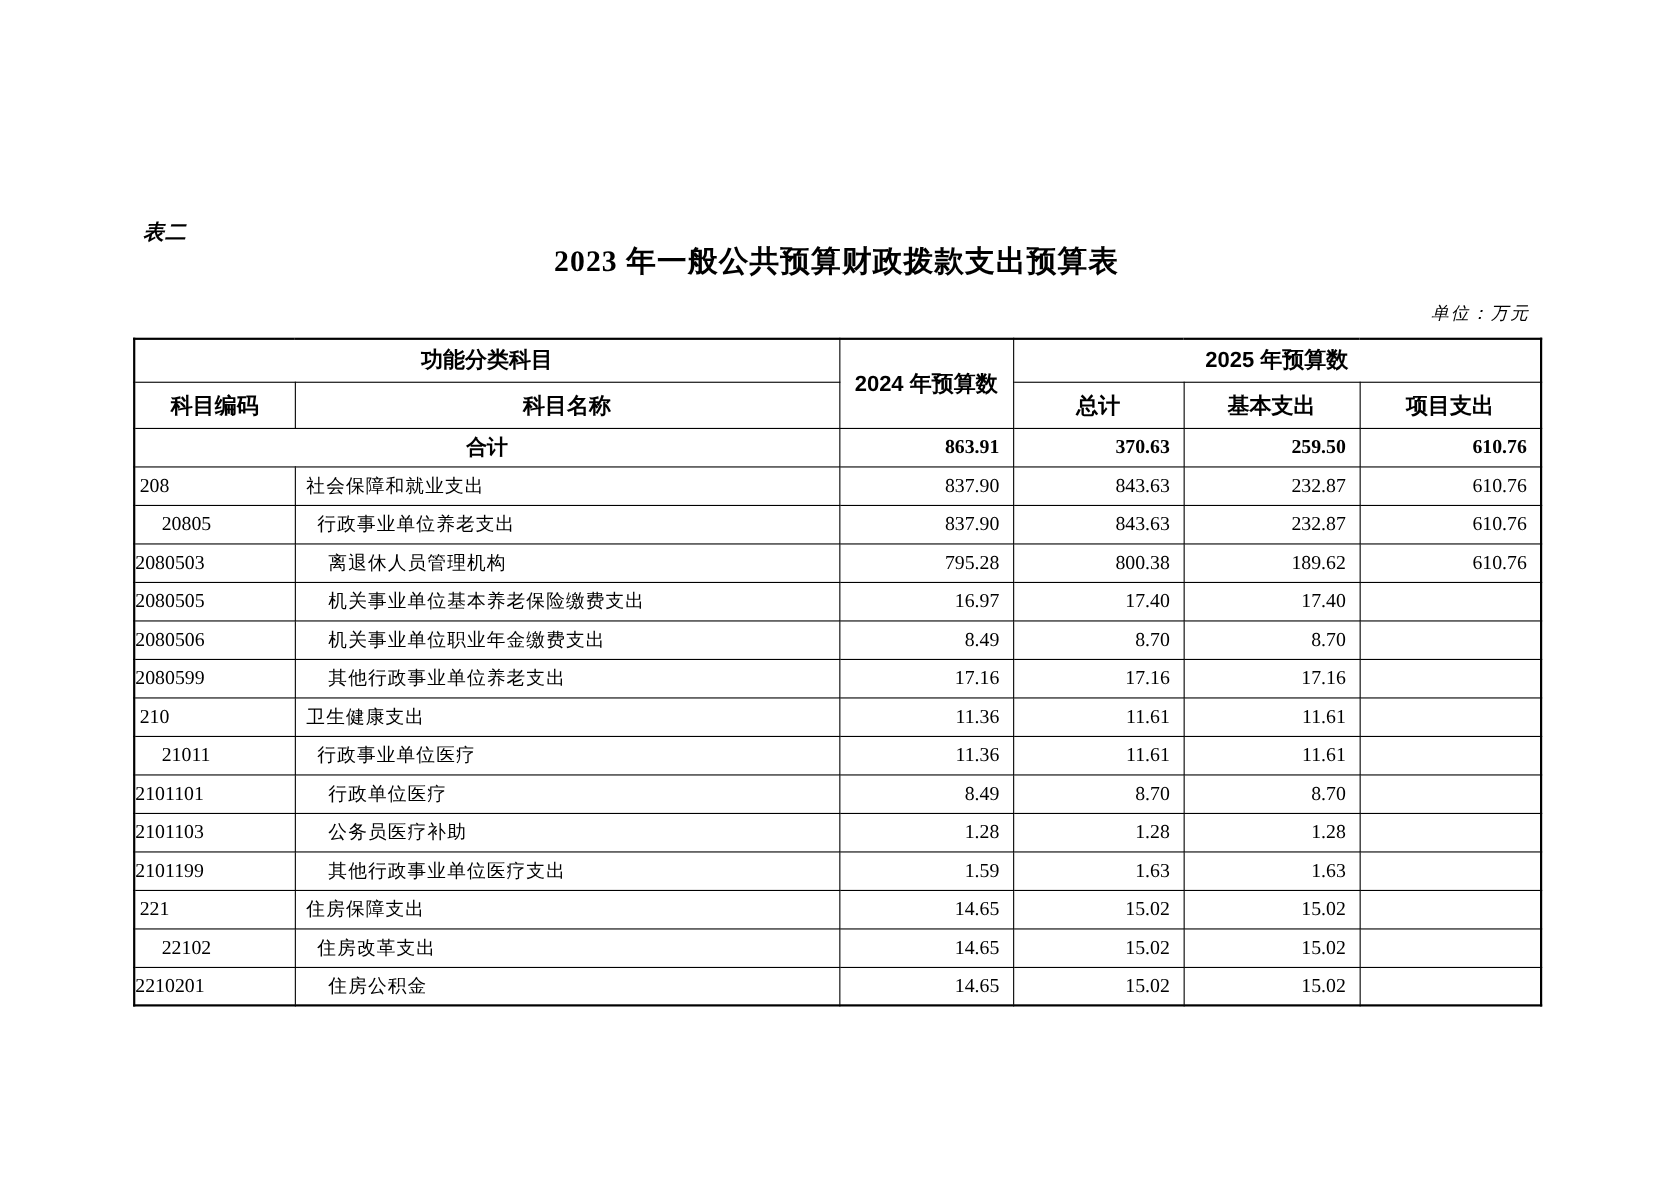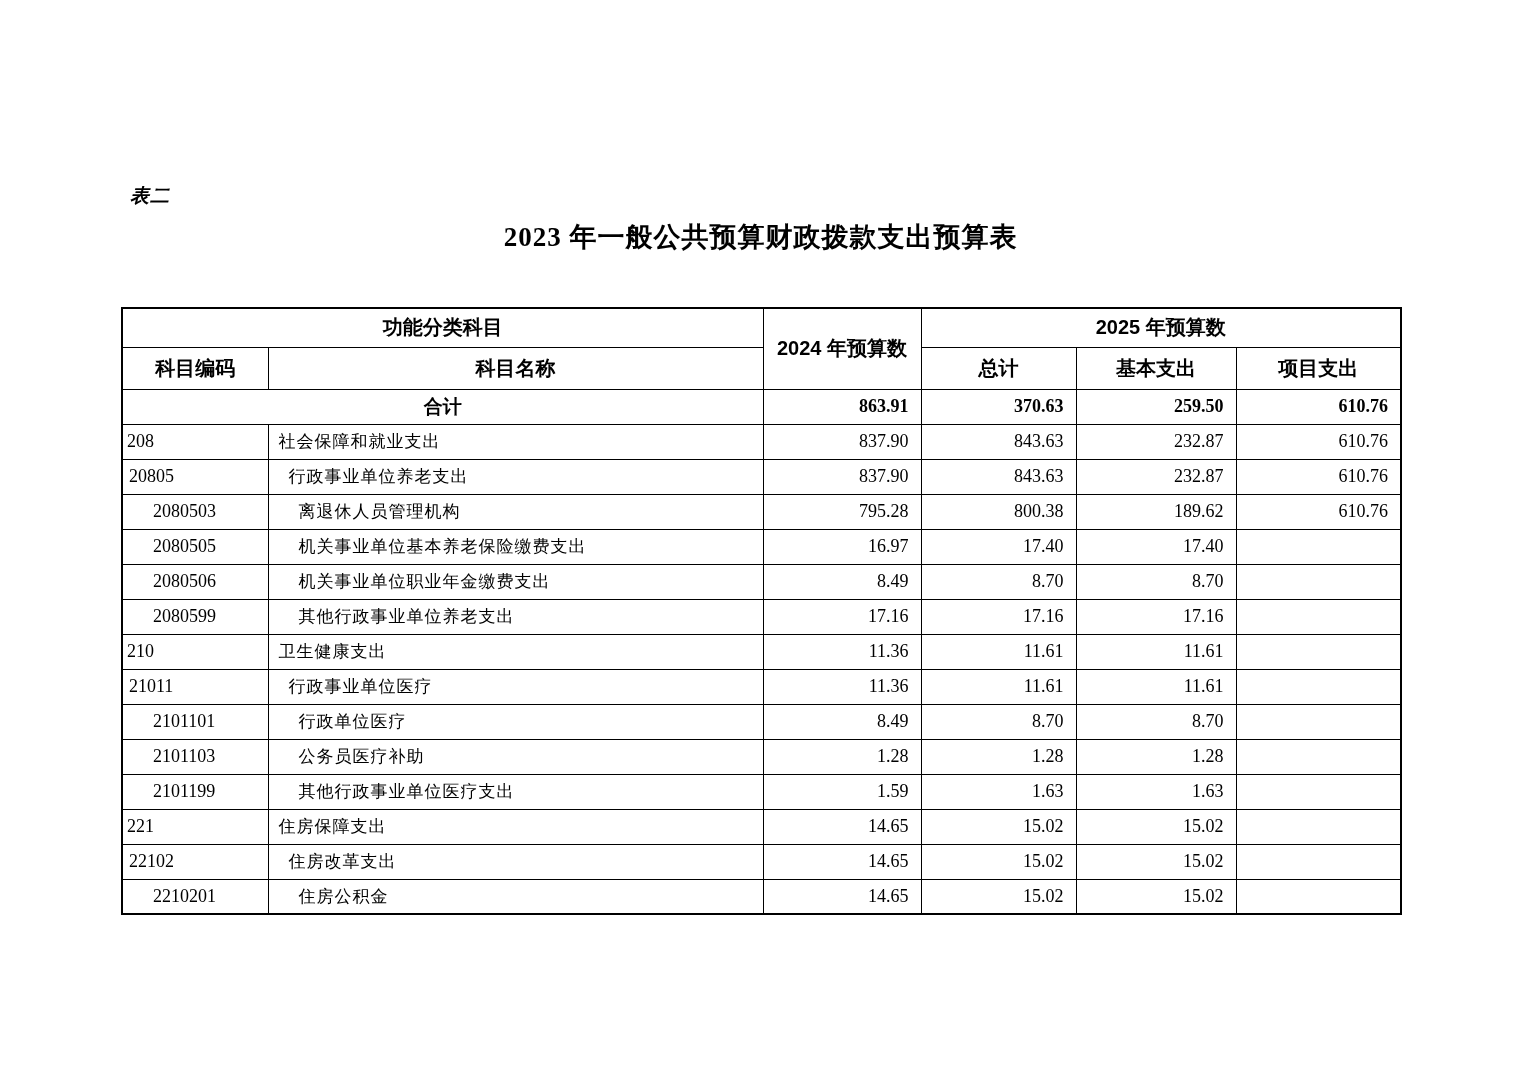--- a/index.html
+++ b/index.html
@@ -9,21 +9,21 @@
     width: 1520px;
     height: 1074px;
     background: #ffffff;
     color: #000000;
     font-family: "Liberation Serif", "DejaVu Serif", serif;
     overflow: hidden;
   }
   .table-label {
     position: absolute;
     left: 130px;
-    top: 183px;
+    top: 198px;
     font-size: 19px;
     font-style: italic;
     font-weight: bold;
     letter-spacing: 1px;
   }
   .doc-title {
     position: absolute;
     left: 121px;
     top: 219px;
     width: 1279px;
@@ -79,41 +79,42 @@
     vertical-align: middle;
   }
   td.num {
     text-align: right;
     padding-right: 12px;
     font-size: 18px;
   }
   td.code { font-size: 18px; }
   td.name { letter-spacing: 1px; }
   td.code.ind0 { padding-left: 4px; }
-  td.code.ind1 { padding-left: 6px; }
-  td.code.ind2 { padding-left: 30px; }
+  td.code.ind1 { padding-left: 24px; }
+  td.code.ind2 { }
   td.name.ind0 { padding-left: 10px; }
   td.name.ind1 { padding-left: 20px; }
   td.name.ind2 { padding-left: 30px; }
   tr.total-row td { font-weight: bold; }
   tr.total-row td.total-label {
     text-align: center;
     font-size: 19px;
     font-family: "Liberation Sans", "DejaVu Sans", sans-serif;
   }
 </style>
 </head>
 <body>
 
 <div class="page">
 
   <div class="table-label">表二</div>
 
   <h1 class="doc-title">2023 年一般公共预算财政拨款支出预算表</h1>
 
+  <div class="unit-note">单位：万元</div>
 
   <table class="budget">
     <colgroup>
       <col class="c-code">
         <col class="c-name">
         <col class="c-b2024">
       <col class="c-total">
         <col class="c-basic">
         <col class="c-project">
     </colgroup>

